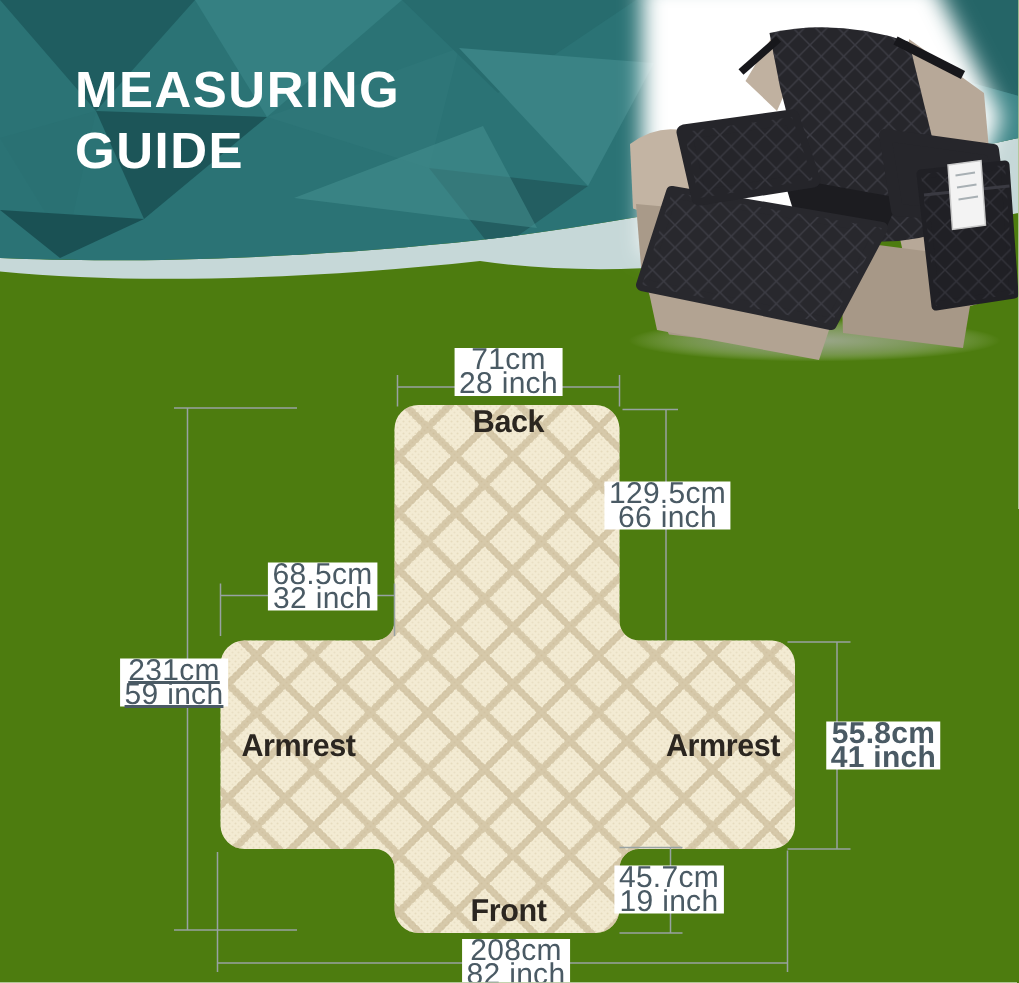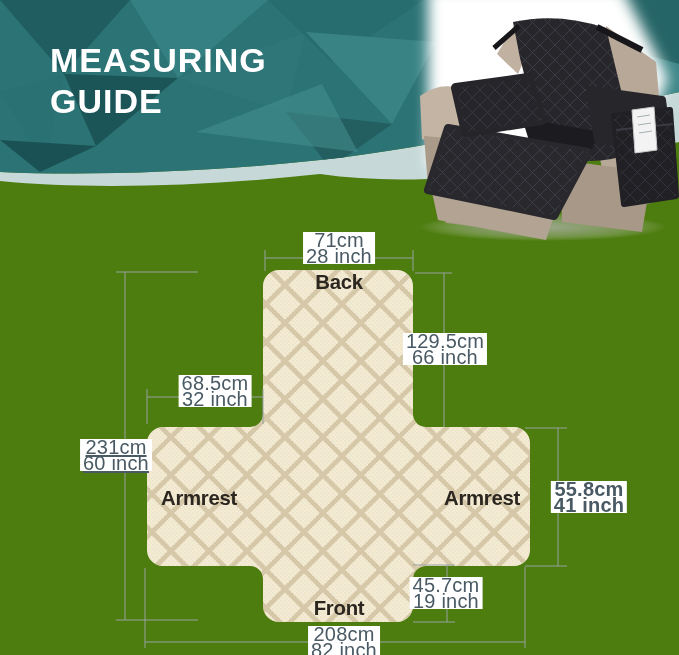--- a/index.html
+++ b/index.html
@@ -180,31 +180,31 @@
 
   <div class="lbl" style="left:339px; top:282px;">Back</div>
   <div class="lbl" style="left:199px; top:498px;">Armrest</div>
   <div class="lbl" style="left:482px; top:498px;">Armrest</div>
   <div class="lbl" style="left:339px; top:608px;">Front</div>
 
   <div class="meas" style="left:339px; top:232px;">
     <div>71cm</div>
     <div>28 inch</div>
   </div>
-  <div class="meas" style="left:445px; top:333px;">
+  <div class="meas" style="left:445px; top:321px;">
     <div>129.5cm</div>
     <div>66 inch</div>
   </div>
   <div class="meas" style="left:215px; top:375px;">
     <div>68.5cm</div>
     <div>32 inch</div>
   </div>
   <div class="meas" style="left:116px; top:439px;text-decoration:underline;">
     <div>231cm</div>
-    <div>60 inch</div>
+    <div>59 inch</div>
   </div>
   <div class="meas" style="left:589px; top:481px;font-weight:bold;">
     <div>55.8cm</div>
     <div>41 inch</div>
   </div>
   <div class="meas" style="left:446px; top:577px;">
     <div>45.7cm</div>
     <div>19 inch</div>
   </div>
   <div class="meas" style="left:344px; top:626px;">

